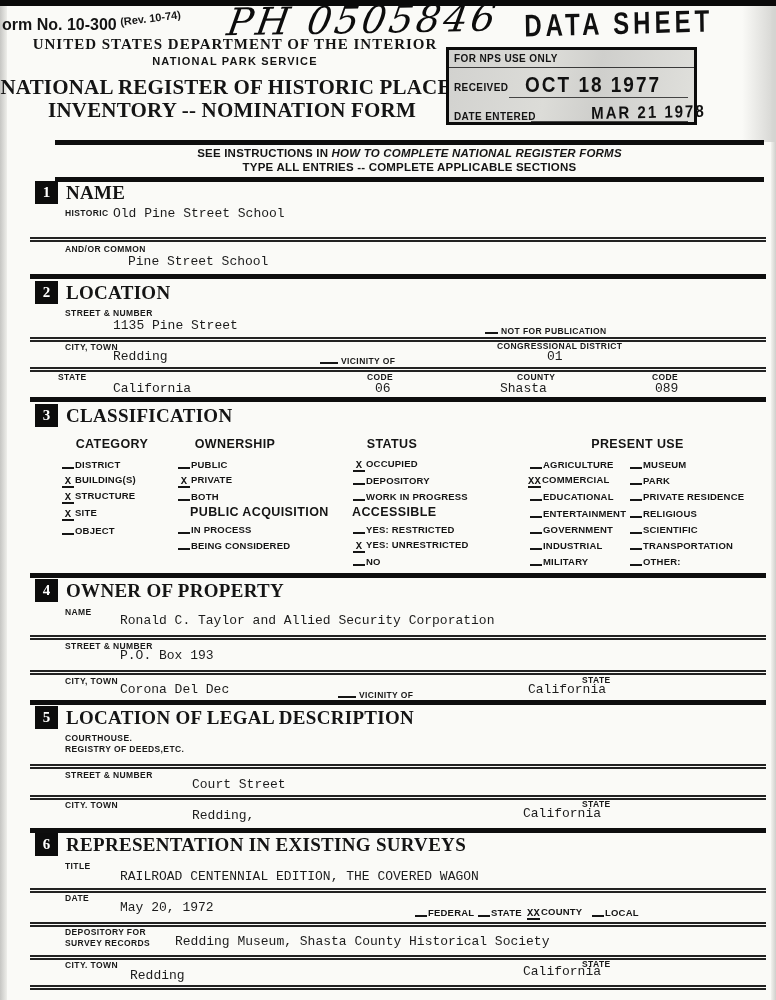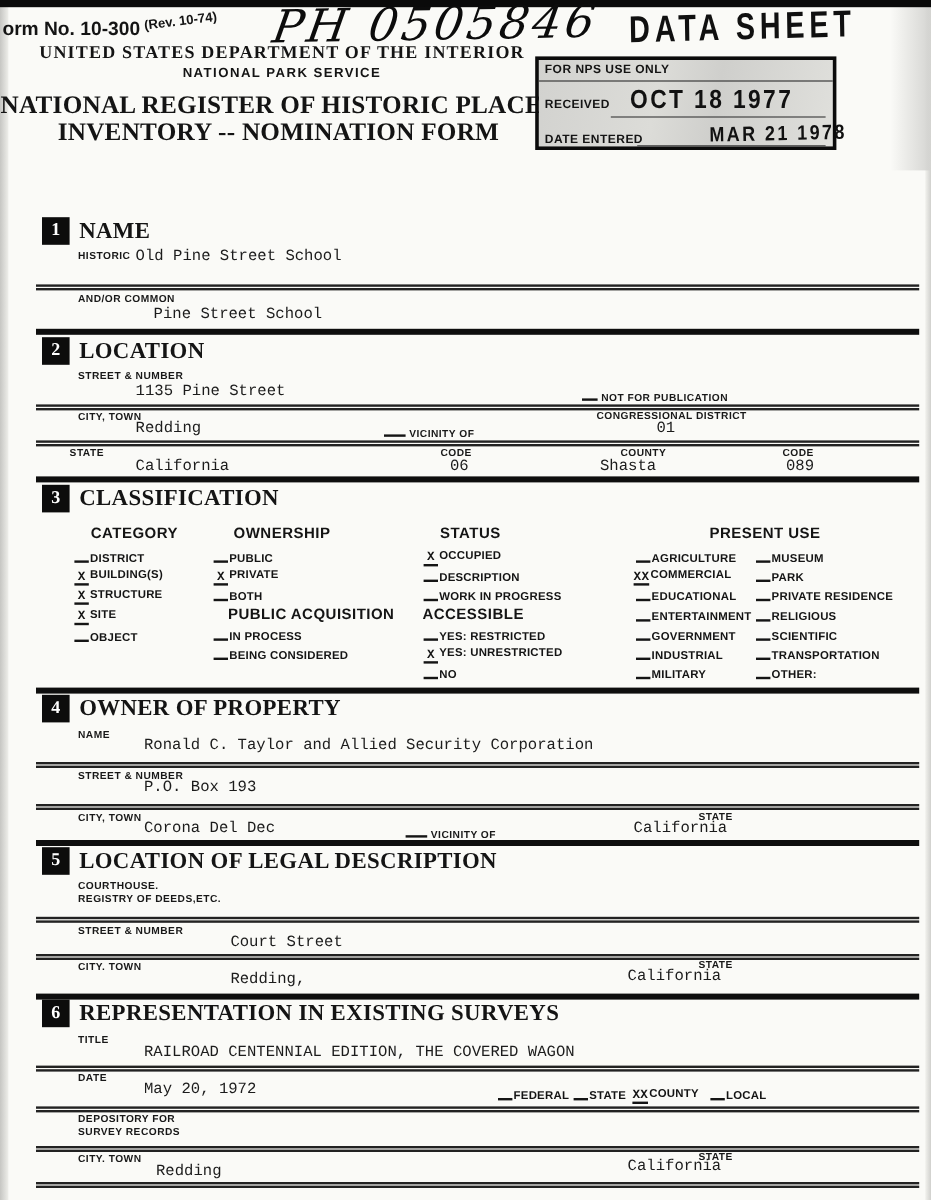--- a/index.html
+++ b/index.html
@@ -72,20 +72,24 @@
     <span class="nlb" style="left:5px;top:3px">FOR NPS USE ONLY</span>
     <div class="hline"></div>
     <span class="nlb" style="left:5px;top:32px">RECEIVED</span>
     <span class="stamp" style="left:76px;top:22px;font-size:19px;letter-spacing:2px;transform:scaleY(1.15)">OCT 18 1977</span>
     <div style="position:absolute;left:60px;right:6px;top:47px;border-top:1px solid #444"></div>
     <span class="nlb" style="left:5px;top:61px">DATE ENTERED</span>
     <span class="stamp" style="left:142px;top:53px;font-size:15px;letter-spacing:2px;transform:scaleY(1.15) rotate(-1deg)">MAR 21 1978</span>
     <div style="position:absolute;left:82px;right:6px;top:71px;border-top:1px solid #444"></div>
   </div>
 
+  <div class="instr">
+    <div><span>SEE INSTRUCTIONS IN </span><span class="it">HOW TO COMPLETE NATIONAL REGISTER FORMS</span></div>
+    <div>TYPE ALL ENTRIES -- COMPLETE APPLICABLE SECTIONS</div>
+  </div>
 
   <div class="sech" style="left:35px;top:181px">
     <div class="nb">1</div>
     <div class="st">NAME</div>
   </div>
   <span class="lb" style="left:65px;top:208px">HISTORIC</span>
   <span class="tv" style="left:113px;top:206px">Old Pine Street School</span>
   <div class="dl" style="top:237px"></div>
   <span class="lb" style="left:65px;top:244px">AND/OR COMMON</span>
   <span class="tv" style="left:128px;top:254px">Pine Street School</span>
@@ -131,21 +135,21 @@
   <span class="cb" style="left:62px;top:524px"><span class="cbm"></span><span>OBJECT</span></span>
 
   <span class="cb" style="left:178px;top:458px"><span class="cbm"></span><span>PUBLIC</span></span>
   <span class="cb" style="left:178px;top:474px"><span class="cbm">X</span><span>PRIVATE</span></span>
   <span class="cb" style="left:178px;top:490px"><span class="cbm"></span><span>BOTH</span></span>
   <span class="ch" style="left:190px;top:505px">PUBLIC ACQUISITION</span>
   <span class="cb" style="left:178px;top:523px"><span class="cbm"></span><span>IN PROCESS</span></span>
   <span class="cb" style="left:178px;top:539px"><span class="cbm"></span><span>BEING CONSIDERED</span></span>
 
   <span class="cb" style="left:353px;top:458px"><span class="cbm">X</span><span>OCCUPIED</span></span>
-  <span class="cb" style="left:353px;top:474px"><span class="cbm"></span><span>DESCRIPTION</span></span>
+  <span class="cb" style="left:353px;top:474px"><span class="cbm"></span><span>DEPOSITORY</span></span>
   <span class="cb" style="left:353px;top:490px"><span class="cbm"></span><span>WORK IN PROGRESS</span></span>
   <span class="ch" style="left:352px;top:505px">ACCESSIBLE</span>
   <span class="cb" style="left:353px;top:523px"><span class="cbm"></span><span>YES: RESTRICTED</span></span>
   <span class="cb" style="left:353px;top:539px"><span class="cbm">X</span><span>YES: UNRESTRICTED</span></span>
   <span class="cb" style="left:353px;top:555px"><span class="cbm"></span><span>NO</span></span>
 
   <span class="cb" style="left:530px;top:458px"><span class="cbm"></span><span>AGRICULTURE</span></span>
   <span class="cb" style="left:528px;top:474px"><span class="cbm">XX</span><span>COMMERCIAL</span></span>
   <span class="cb" style="left:530px;top:490px"><span class="cbm"></span><span>EDUCATIONAL</span></span>
   <span class="cb" style="left:530px;top:507px"><span class="cbm"></span><span>ENTERTAINMENT</span></span>
@@ -204,19 +208,20 @@
   <div class="dl" style="top:888px"></div>
   <span class="lb" style="left:65px;top:893px">DATE</span>
   <span class="tv" style="left:120px;top:900px">May 20, 1972</span>
   <span class="cb" style="left:415px;top:906px"><span class="cbm"></span><span>FEDERAL</span></span>
   <span class="cb" style="left:478px;top:906px"><span class="cbm"></span><span>STATE</span></span>
   <span class="cb" style="left:527px;top:906px"><span class="cbm">XX</span><span>COUNTY</span></span>
   <span class="cb" style="left:592px;top:906px"><span class="cbm"></span><span>LOCAL</span></span>
   <div class="dl" style="top:922px"></div>
   <span class="lb" style="left:65px;top:927px">DEPOSITORY FOR</span>
   <span class="lb" style="left:65px;top:938px">SURVEY RECORDS</span>
+  <span class="tv" style="left:175px;top:934px">Redding Museum, Shasta County Historical Society</span>
   <div class="dl" style="top:955px"></div>
   <span class="lb" style="left:65px;top:960px">CITY. TOWN</span>
   <span class="tv" style="left:130px;top:968px">Redding</span>
   <span class="lb" style="left:582px;top:959px">STATE</span>
   <span class="tv" style="left:523px;top:964px">California</span>
   <div class="dl" style="top:985px"></div>
 </div>
 
 </body></html>

